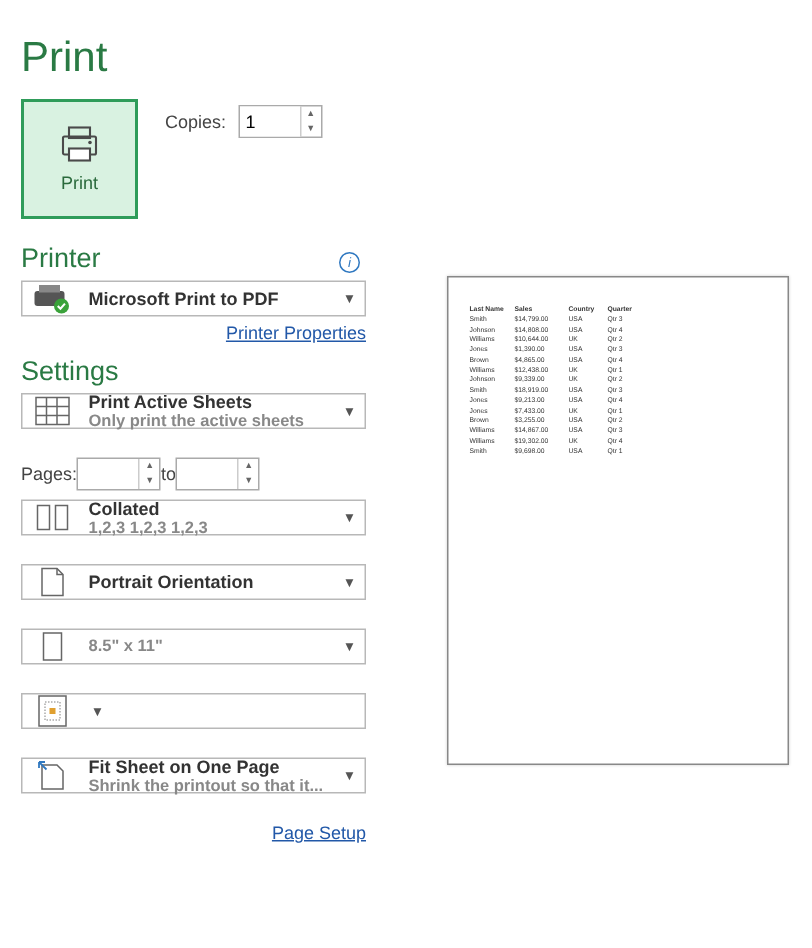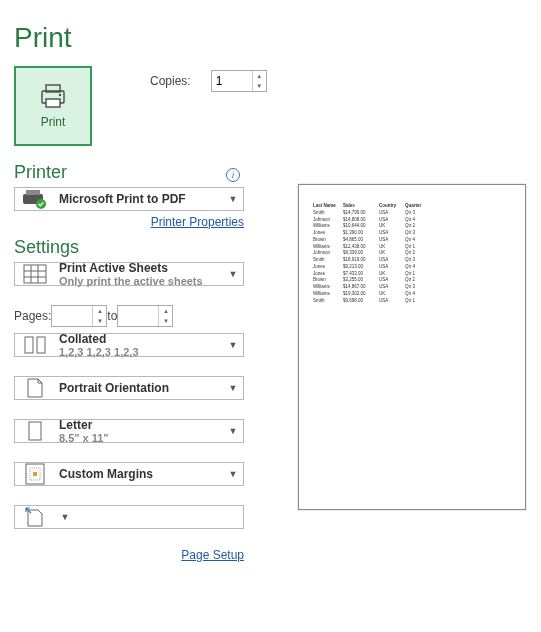--- a/index.html
+++ b/index.html
@@ -29,21 +29,21 @@
   .print-btn {
     width: 78px; height: 80px;
     background: #d9f2e1;
     border: 2px solid #2f9c5a;
     display: flex; flex-direction: column;
     align-items: center; justify-content: center;
     gap: 6px;
     cursor: pointer;
   }
   .print-btn .lbl { color: #2a6a3c; font-size: 12px; }
-  .copies-row { display: flex; align-items: center; gap: 20px; margin-top: 4px; margin-left: 40px;}
+  .copies-row { display: flex; align-items: center; gap: 8px; margin-top: 4px;}
   .spinbox {
     display: inline-flex; align-items: center;
     border: 1px solid #aaa; height: 22px;
     background: #fff;
   }
   .spinbox input {
     border: none; outline: none;
     width: 40px; padding: 2px 4px; font-size: 12px;
     height: 100%;
   }
@@ -241,46 +241,46 @@
         <div class="chev">▼</div>
       </div>
 
       <div class="dd large">
         <div class="icon-cell">
           <svg width="16" height="22" viewBox="0 0 16 22">
             <rect x="2" y="2" width="12" height="18" fill="none" stroke="#666"></rect>
           </svg>
         </div>
         <div class="text-cell">
-          <div class="line1">Letter</div>
           <div class="line2">8.5" x 11"</div>
         </div>
         <div class="chev">▼</div>
       </div>
 
       <div class="dd large">
         <div class="icon-cell">
           <svg width="20" height="22" viewBox="0 0 20 22">
             <rect x="1" y="1" width="18" height="20" fill="none" stroke="#666"></rect>
             <rect x="5" y="5" width="10" height="12" fill="none" stroke="#aaa" stroke-dasharray="1 1"></rect>
             <rect x="8" y="9" width="4" height="4" fill="#e0a030"></rect>
           </svg>
         </div>
-        <div class="text-cell">
-          <div class="line1">Custom Margins</div>
-        </div>
         <div class="chev">▼</div>
       </div>
 
       <div class="dd large">
         <div class="icon-cell">
           <svg width="22" height="22" viewBox="0 0 22 22">
             <path d="M4 4 h10 l4 4 v12 h-14 z" fill="none" stroke="#666"></path>
             <path d="M2 2 l5 5 M2 2 h4 M2 2 v4" fill="none" stroke="#2f78c0" stroke-width="1.2"></path>
           </svg>
+        </div>
+        <div class="text-cell">
+          <div class="line1">Fit Sheet on One Page</div>
+          <div class="line2">Shrink the printout so that it...</div>
         </div>
         <div class="chev">▼</div>
       </div>
 
       <div class="linkrow">
         <span>Page Setup</span>
       </div>
     </div>
   </div>
 

